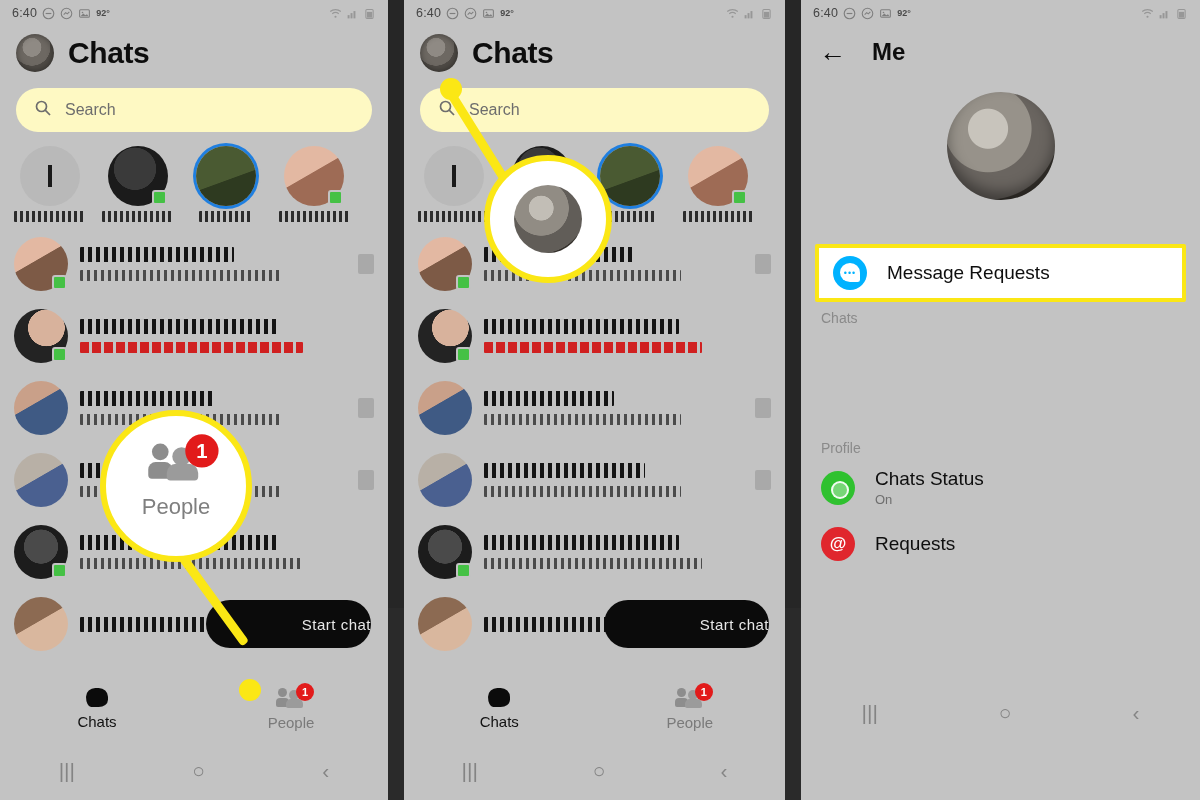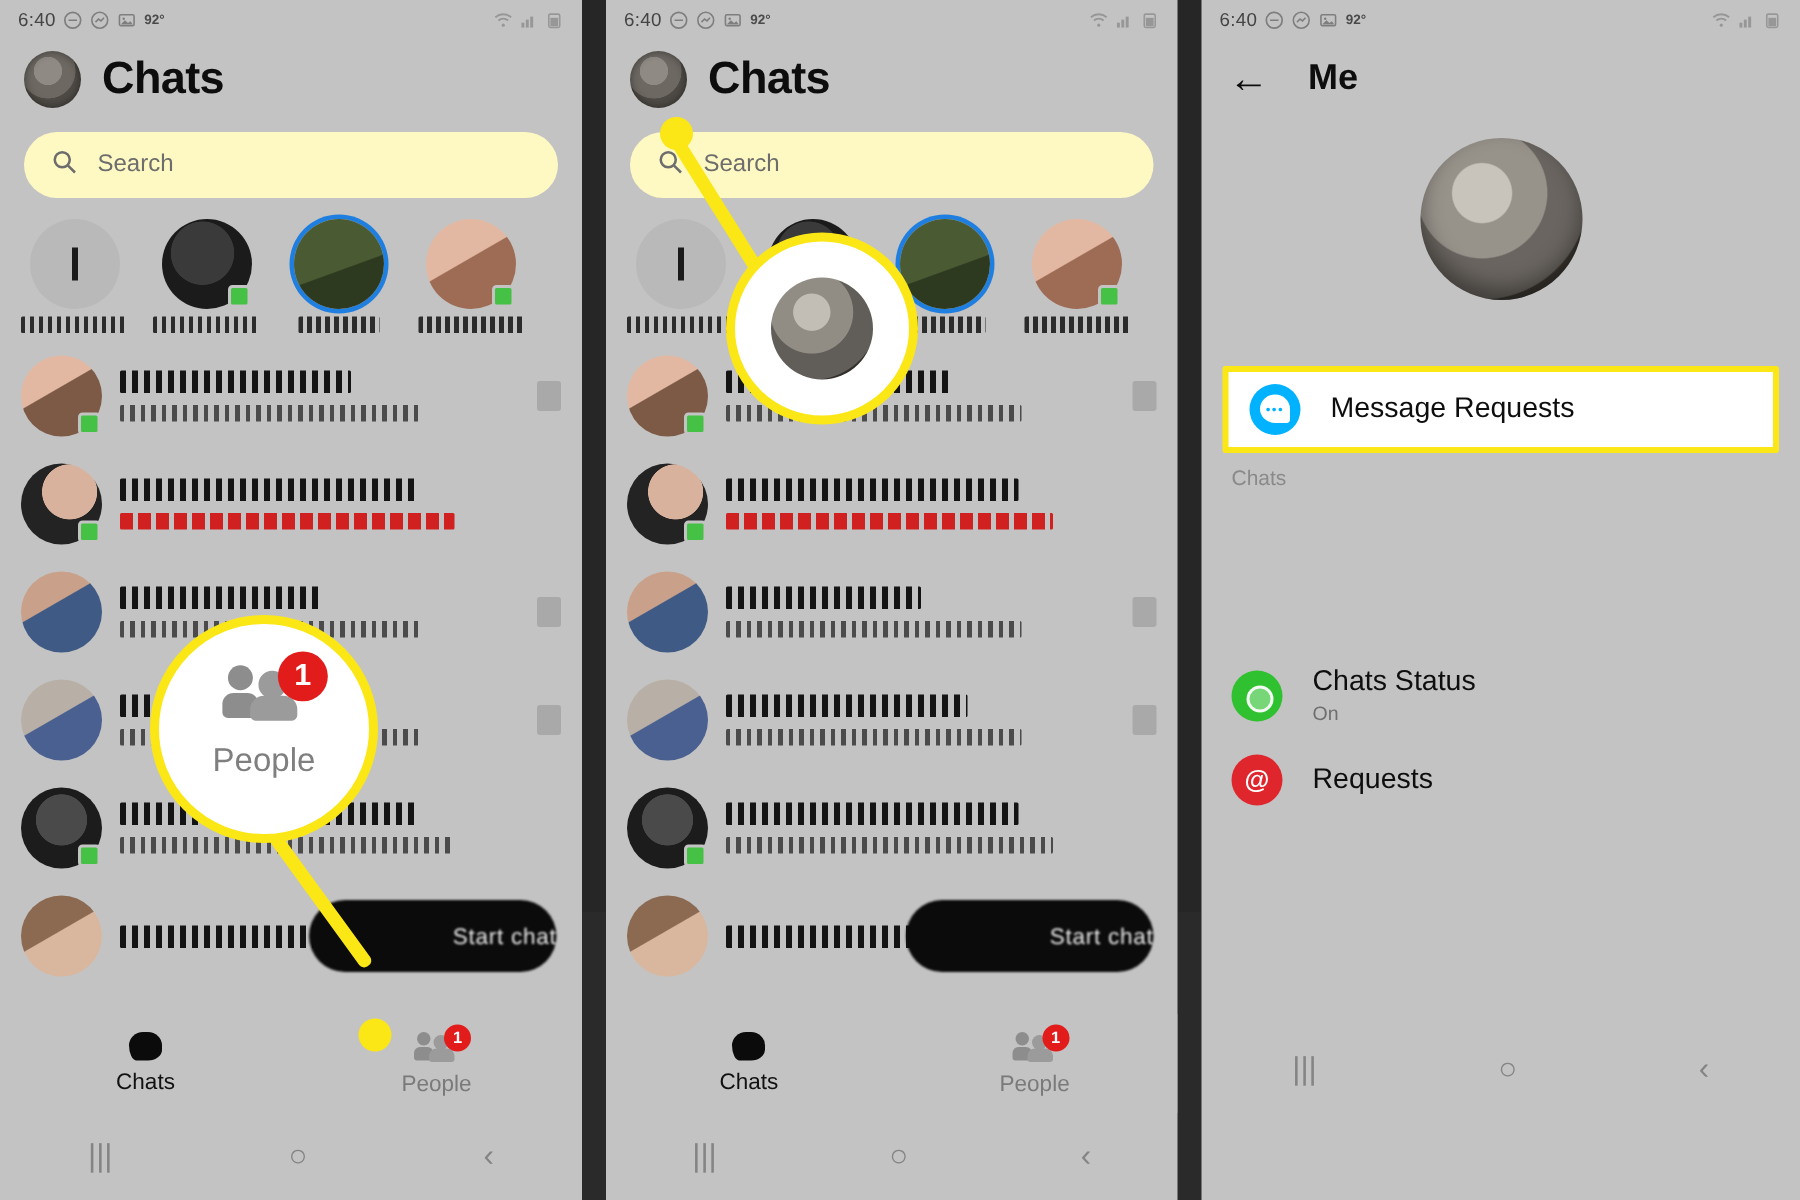--- a/index.html
+++ b/index.html
@@ -658,20 +658,21 @@
       <div class="setrow">
         <span class="set-ic msg"></span>
         <span class="set-lbl">Message Requests</span>
       </div>
     </div>
 
     <div class="sec-hdr">Chats</div>
 
     <div style="height:106px;"></div>
 
+    <div class="sec-hdr">Profile</div>
 
     <div class="setrow">
       <span class="set-ic active"></span>
       <span>
         <span class="set-lbl">Chats Status</span>
         <div class="set-sub">On</div>
       </span>
     </div>
 
     <div class="setrow">

